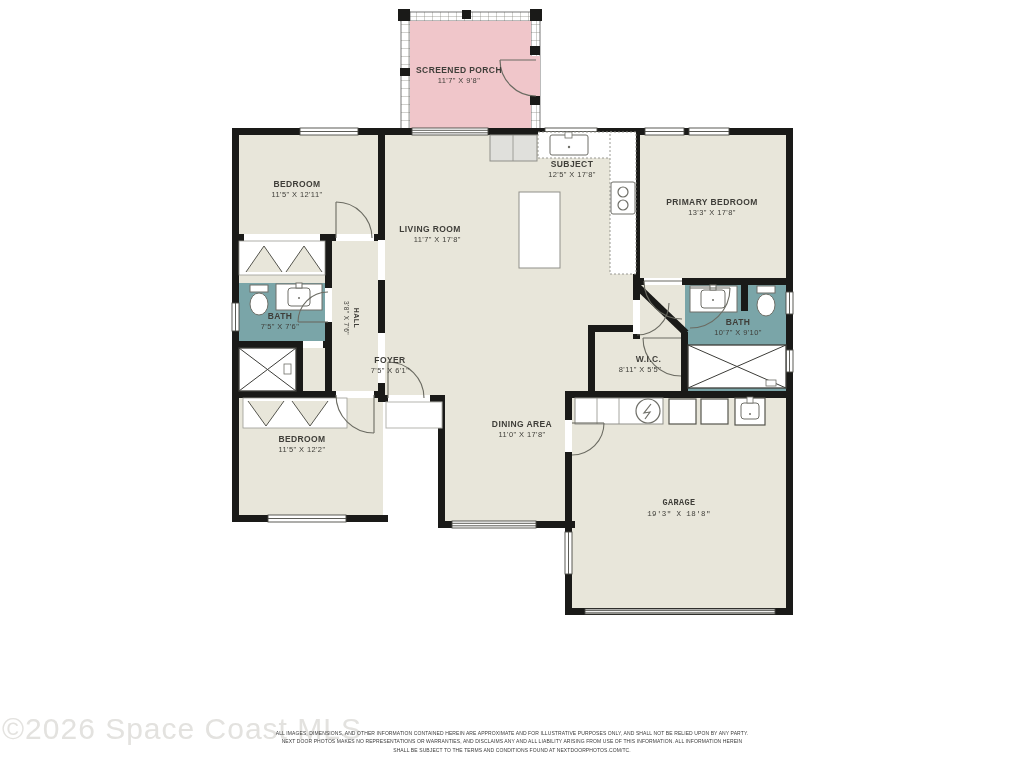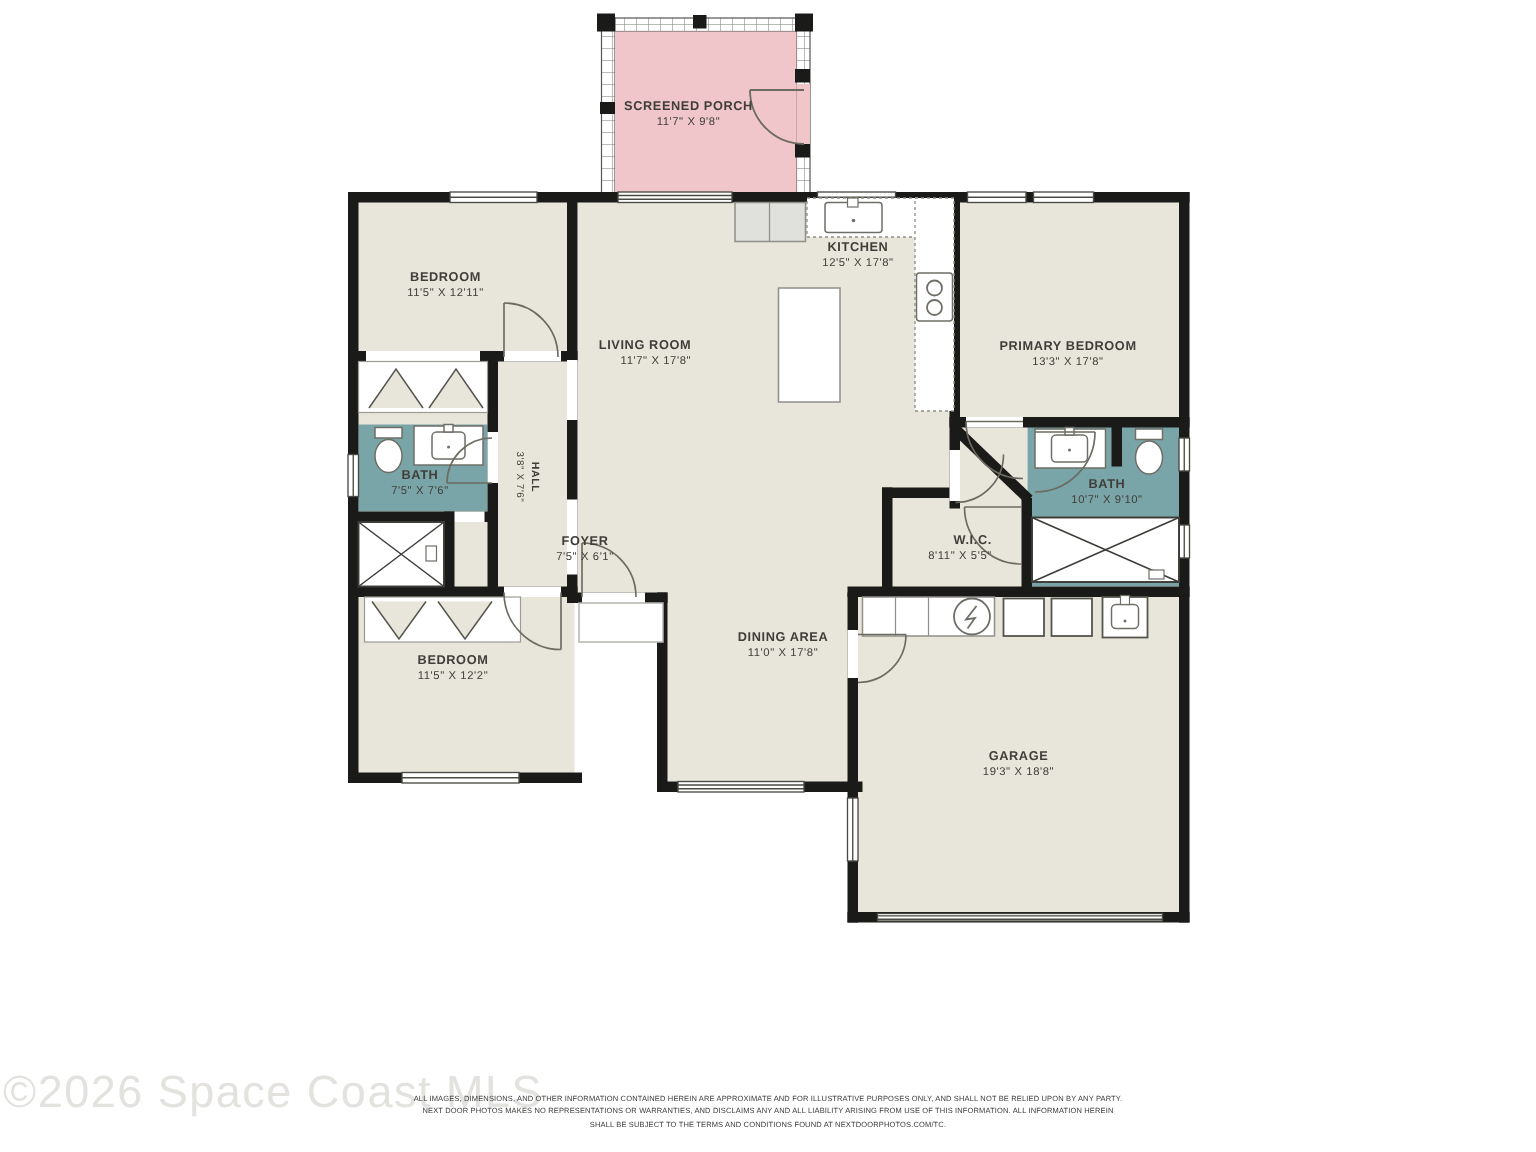--- a/index.html
+++ b/index.html
@@ -254,24 +254,24 @@
 </div>
 <div class="lbl" style="left:297px;top:190px;">
   <span class="nm">BEDROOM</span>
   <span class="dm">11'5" X 12'11"</span>
 </div>
 <div class="lbl" style="left:430px;top:235px;text-align:right;">
   <span class="nm">LIVING ROOM</span>
   <span class="dm">11'7" X 17'8"</span>
 </div>
 <div class="lbl" style="left:572px;top:170px;">
-  <span class="nm">KITCHEN</span>
+  <span class="nm">SUBJECT</span>
   <span class="dm">12'5" X 17'8"</span>
 </div>
-<div class="lbl" style="left:712px;top:208px;margin-top:28px;">
+<div class="lbl" style="left:712px;top:208px;">
   <span class="nm">PRIMARY BEDROOM</span>
   <span class="dm">13'3" X 17'8"</span>
 </div>
 <div class="lbl" style="left:280px;top:322px;">
   <span class="nm">BATH</span>
   <span class="dm">7'5" X 7'6"</span>
 </div>
 <div class="lbl rot" style="left:351px;top:318px;">
   <span class="nm" style="font-size:7px;">HALL</span>
   <span class="dm" style="font-size:6.5px;">3'8" X 7'6"</span>
@@ -289,21 +289,21 @@
   <span class="dm">10'7" X 9'10"</span>
 </div>
 <div class="lbl" style="left:522px;top:430px;">
   <span class="nm">DINING AREA</span>
   <span class="dm">11'0" X 17'8"</span>
 </div>
 <div class="lbl" style="left:302px;top:445px;">
   <span class="nm">BEDROOM</span>
   <span class="dm">11'5" X 12'2"</span>
 </div>
-<div class="lbl" style="left:679px;top:509px;">
+<div class="lbl" style="left:679px;top:509px;font-family:Liberation Mono, monospace;">
   <span class="nm">GARAGE</span>
   <span class="dm">19'3" X 18'8"</span>
 </div>
 
 <div class="watermark">©2026 Space Coast MLS</div>
 <div class="disclaimer">
   <div>ALL IMAGES, DIMENSIONS, AND OTHER INFORMATION CONTAINED HEREIN ARE APPROXIMATE AND FOR ILLUSTRATIVE PURPOSES ONLY, AND SHALL NOT BE RELIED UPON BY ANY PARTY.</div>
   <div>NEXT DOOR PHOTOS MAKES NO REPRESENTATIONS OR WARRANTIES, AND DISCLAIMS ANY AND ALL LIABILITY ARISING FROM USE OF THIS INFORMATION. ALL INFORMATION HEREIN</div>
   <div>SHALL BE SUBJECT TO THE TERMS AND CONDITIONS FOUND AT NEXTDOORPHOTOS.COM/TC.</div>
 </div>

